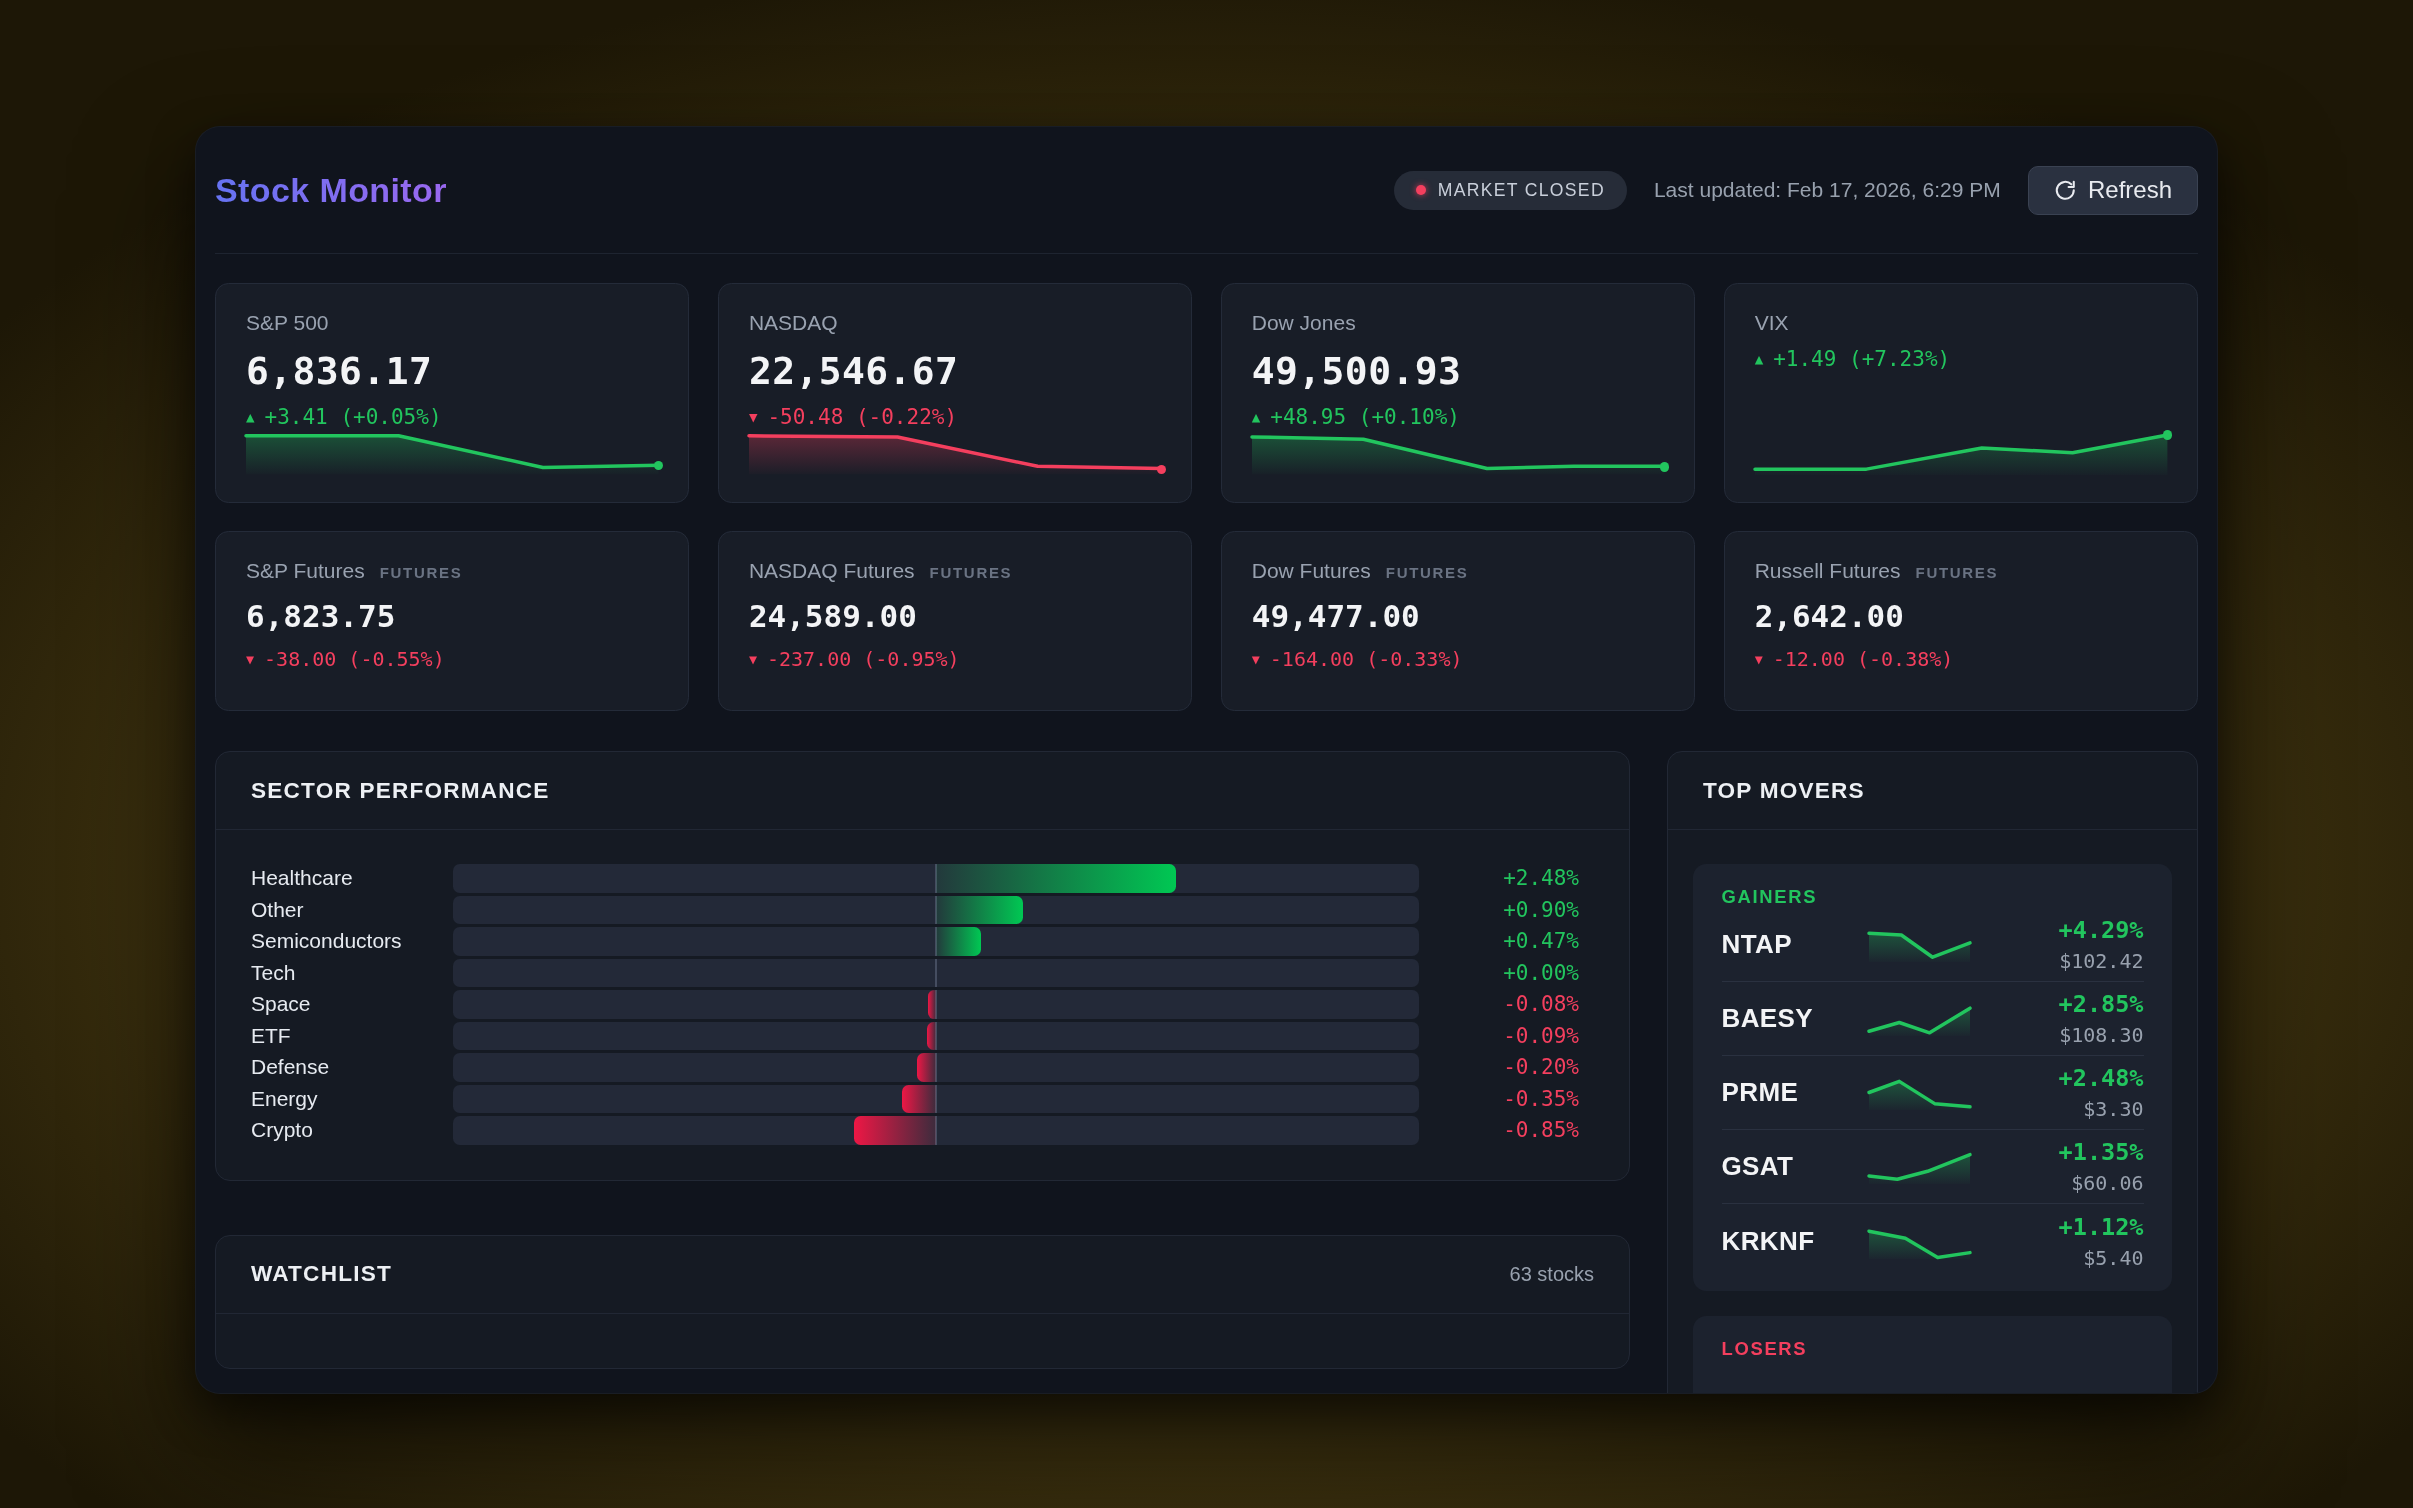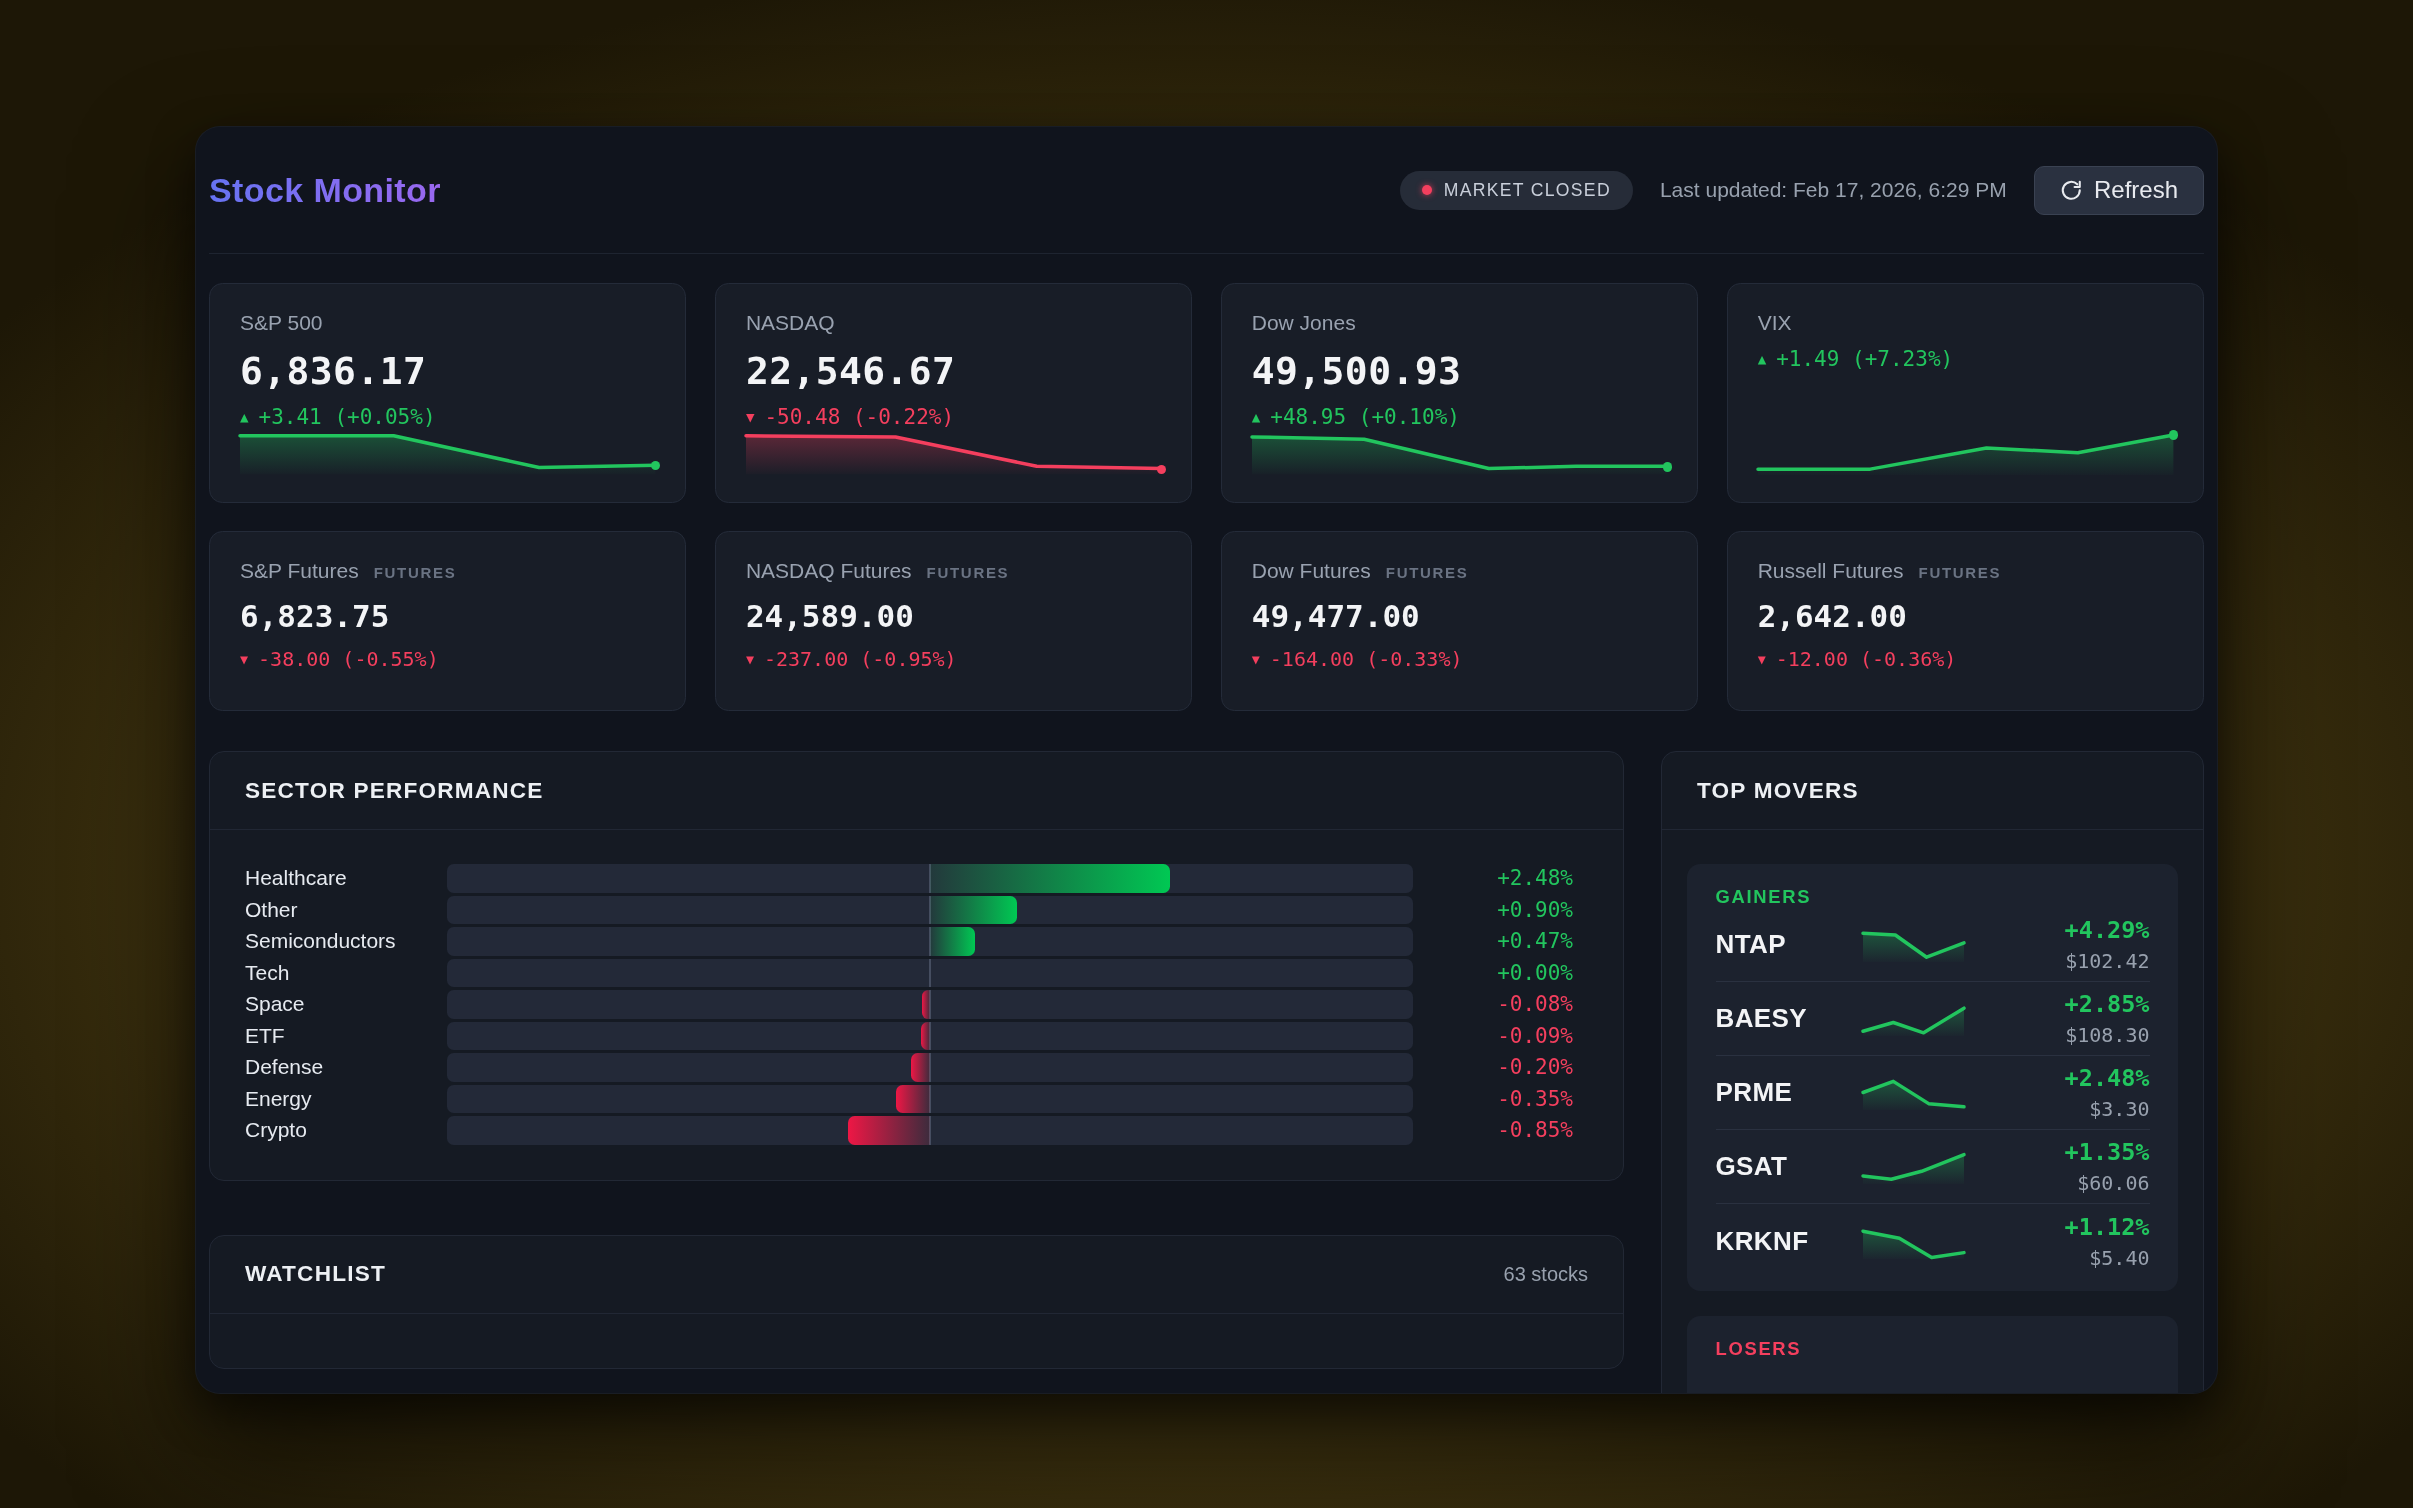--- a/index.html
+++ b/index.html
@@ -8,21 +8,21 @@
     font-family:"Liberation Sans", sans-serif;
     background:
       radial-gradient(ellipse 1508px 922px at 50% 58%, #7a6524 0%, #5e4e1b 38%, #3a2f0e 68%, #1d1706 100%);
     position:relative; color:#e5e8ee;
   }
   .mono{ font-family:"DejaVu Sans Mono", monospace; }
 
   .dashboard{
     position:absolute; left:195px; top:126px; width:2023px; height:1268px;
     background:#10141d; border:0.8px solid rgba(255,255,255,0.04);
-    border-radius:25px; padding:0 13px;
+    border-radius:25px; padding:0 19px;
     box-shadow:0 59px 117px rgba(0,0,0,.6), 0 17px 42px rgba(0,0,0,.5);
     overflow:hidden;
   }
 
   
   .topbar{ height:127px; display:flex; align-items:center; border-bottom:0.8px solid #1e2430; }
   .app-title{
     font-size:34px; font-weight:700; letter-spacing:0.4px;
     background:linear-gradient(90deg,#6673f2,#9a68f0);
     -webkit-background-clip:text; background-clip:text; color:transparent;
@@ -248,21 +248,21 @@
       </div>
     </div>
     <div class="card futures-card">
       <div class="futures-name-row">
         <span class="card-label">Russell Futures</span>
         <span class="futures-tag">FUTURES</span>
       </div>
       <div class="futures-value mono">2,642.00</div>
       <div class="futures-change mono chg-down">
         <span class="tri">▼</span>
-        <span>-12.00 (-0.36%)</span>
+        <span>-12.00 (-0.38%)</span>
       </div>
     </div>
   </div>
 
   <div class="main-grid">
     <div class="left-col">
 
       <div class="section-panel">
         <div class="section-head">
           <div class="section-title">SECTOR PERFORMANCE</div>

